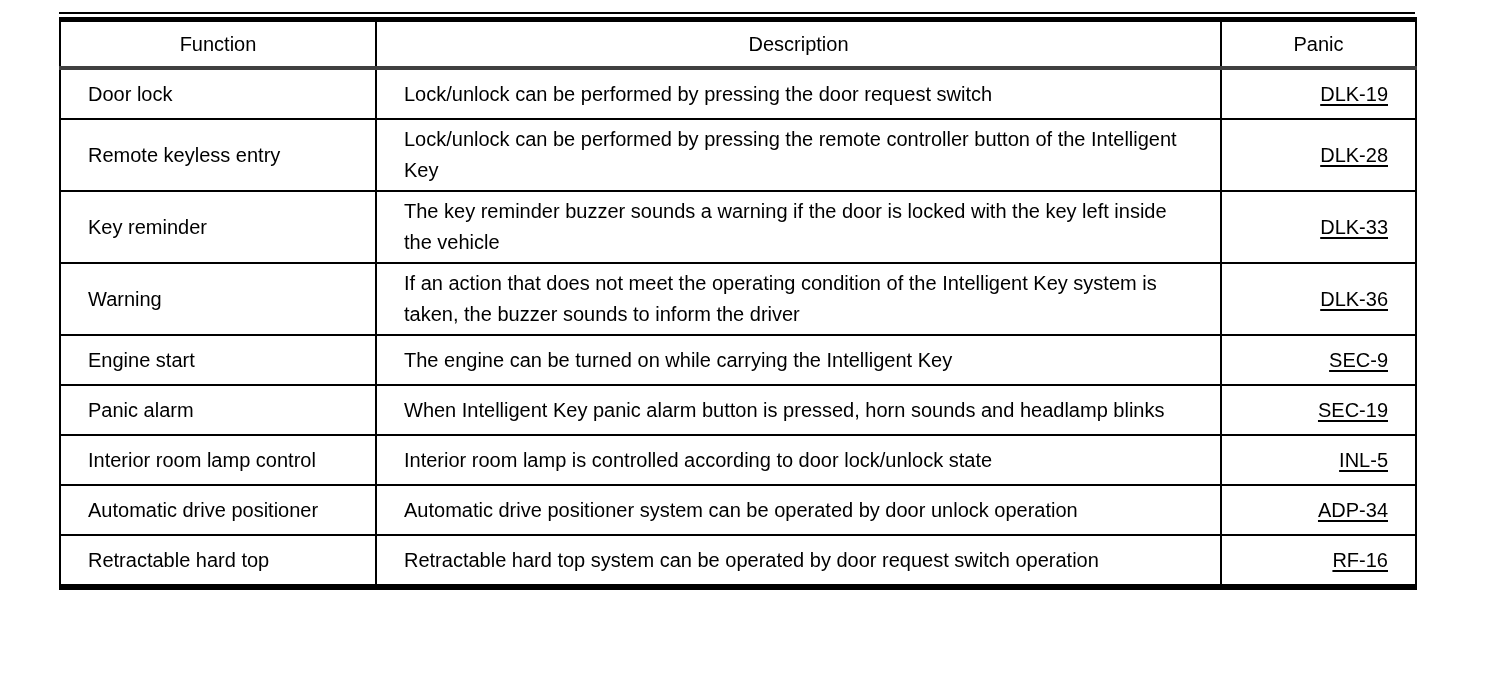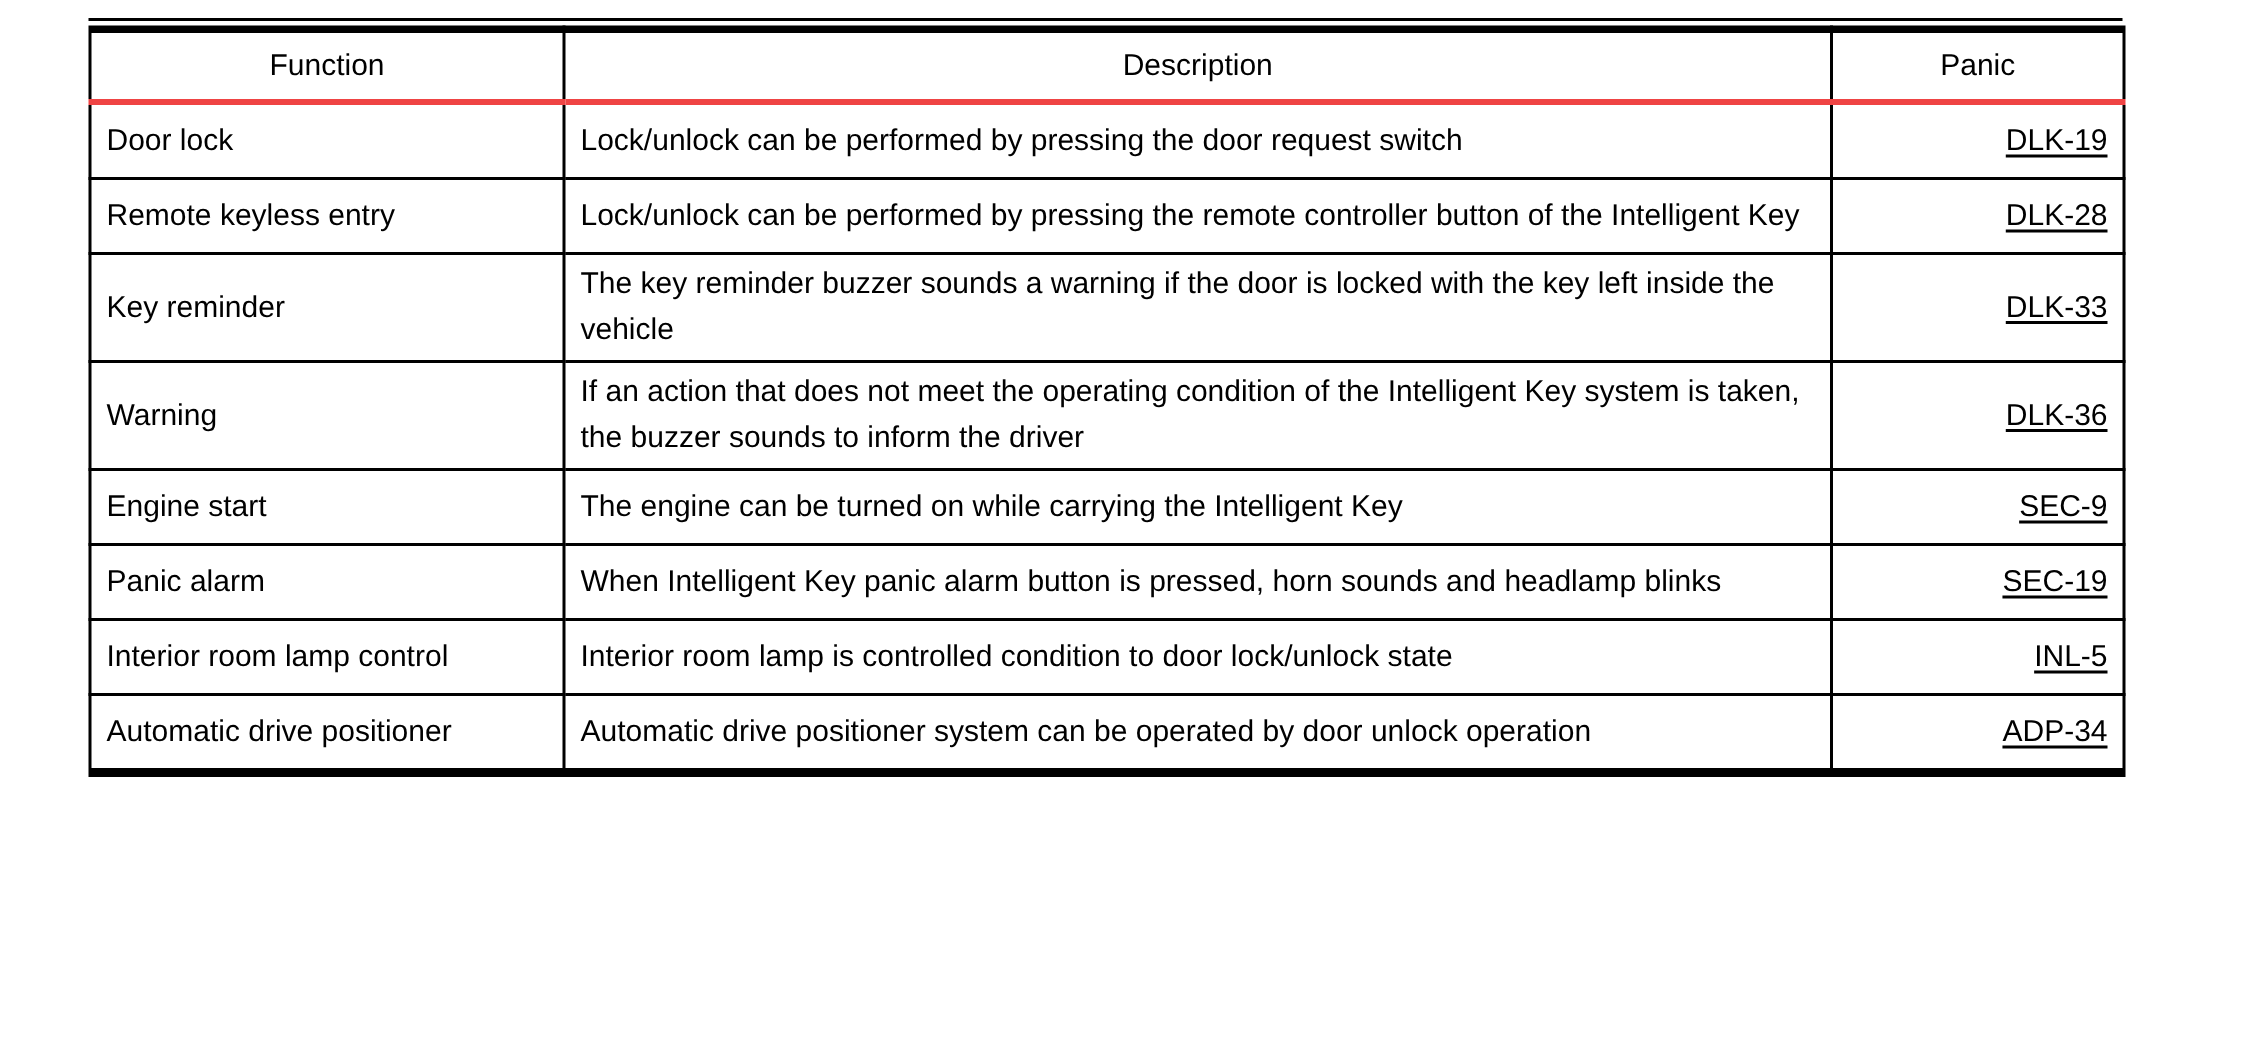--- a/index.html
+++ b/index.html
@@ -39,29 +39,29 @@
     border-top: 5px solid #000000;
     border-bottom: 6px solid #000000;
   }
   table.fn-table th,
   table.fn-table td {
     border: 2px solid #000000;
     vertical-align: middle;
     overflow: hidden;
   }
   table.fn-table thead th {
-    border-bottom: 4px solid #ef4444;
+    border-bottom: 4px solid #404040;
     height: 40px;
     font-weight: normal;
     text-align: center;
     padding: 2px 8px;
   }
   table.fn-table td {
     height: 40px;
-    padding: 4px 10px;
+    padding: 4px 27px;
   }
   td.col-function {
     padding-left: 14px;
     text-align: left;
   }
   td.col-desc {
     padding-left: 13px;
     padding-right: 8px;
     text-align: left;
     margin-left: 45px;
@@ -120,23 +120,28 @@
           <td class="col-desc">The engine can be turned on while carrying the Intelligent Key</td>
           <td class="col-refer"><a class="refer-link">SEC-9</a></td>
         </tr>
         <tr>
           <td class="col-function">Panic alarm</td>
           <td class="col-desc">When Intelligent Key panic alarm button is pressed, horn sounds and headlamp blinks</td>
           <td class="col-refer"><a class="refer-link">SEC-19</a></td>
         </tr>
         <tr>
           <td class="col-function">Interior room lamp control</td>
-          <td class="col-desc">Interior room lamp is controlled condition to door lock/unlock state</td>
+          <td class="col-desc">Interior room lamp is controlled according to door lock/unlock state</td>
           <td class="col-refer"><a class="refer-link">INL-5</a></td>
         </tr>
         <tr>
           <td class="col-function">Automatic drive positioner</td>
           <td class="col-desc">Automatic drive positioner system can be operated by door unlock operation</td>
           <td class="col-refer"><a class="refer-link">ADP-34</a></td>
         </tr>
+        <tr>
+          <td class="col-function">Retractable hard top</td>
+          <td class="col-desc">Retractable hard top system can be operated by door request switch operation</td>
+          <td class="col-refer"><a class="refer-link">RF-16</a></td>
+        </tr>
       </tbody>
   </table>
 </div>
 
 </body></html>

